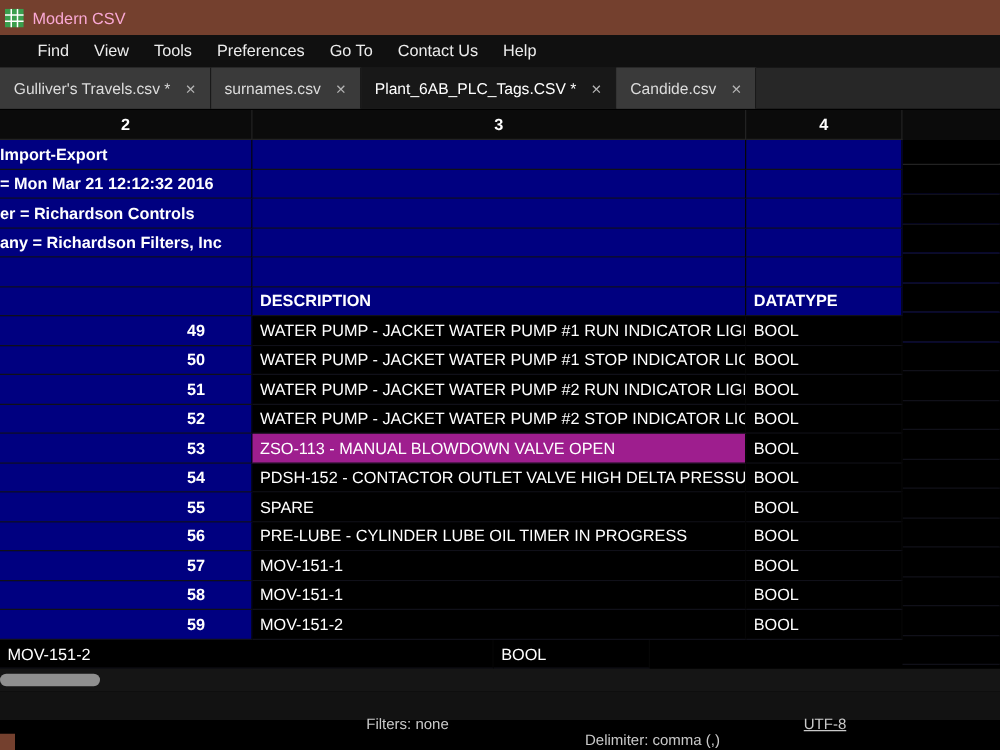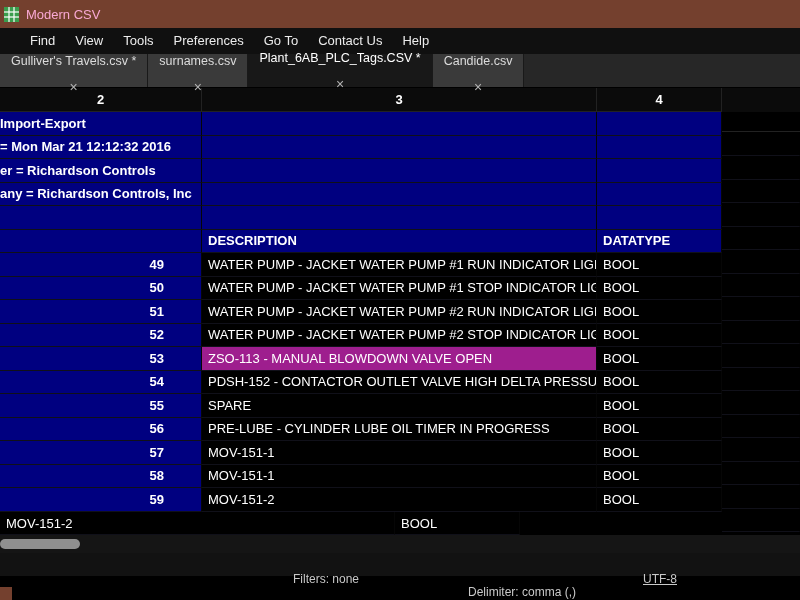--- a/index.html
+++ b/index.html
@@ -27,21 +27,21 @@
   .menu-item { color:#ececec; font-size:13px; padding:5px 10px; cursor:default; }
 
   
   .tabbar {
     height:34px; background:#272727;
     display:flex; align-items:stretch; border-bottom:1px solid #000;
   }
   .tab {
     display:flex; align-items:center; gap:12px; padding:0 11px;
     background:#3a3a3a; border-right:1px solid #191919;
-    color:#dcdcdc; font-size:12.5px; white-space:nowrap;flex-direction:column;
+    color:#dcdcdc; font-size:12.5px; white-space:nowrap;
   }
   .tab.active { background:#181818; color:#fff;justify-content:center; }
   .tab .close { color:#b4b4b4; font-size:14px; line-height:1; }
 
   
   .colheaders {
     height:24px; display:flex; background:#0b0b0b;
     color:#fff; font-size:13px; font-weight:bold;
   }
   .colheaders .hcell {
@@ -154,21 +154,21 @@
       <div class="cell c4 navy"></div>
       <div class="cell c5 navy"></div>
     </div>
     <div class="grid-row">
       <div class="cell c2 navy meta-text">er = Richardson Controls</div>
       <div class="cell c3 navy"></div>
       <div class="cell c4 navy"></div>
       <div class="cell c5 navy"></div>
     </div>
     <div class="grid-row">
-      <div class="cell c2 navy meta-text">any = Richardson Controls, Inc</div>
+      <div class="cell c2 navy meta-text">any = Richardson Filters, Inc</div>
       <div class="cell c3 navy"></div>
       <div class="cell c4 navy"></div>
       <div class="cell c5 navy"></div>
     </div>
     <div class="grid-row">
       <div class="cell c2 navy meta-text"></div>
       <div class="cell c3 navy"></div>
       <div class="cell c4 navy"></div>
       <div class="cell c5 navy"></div>
     </div>

